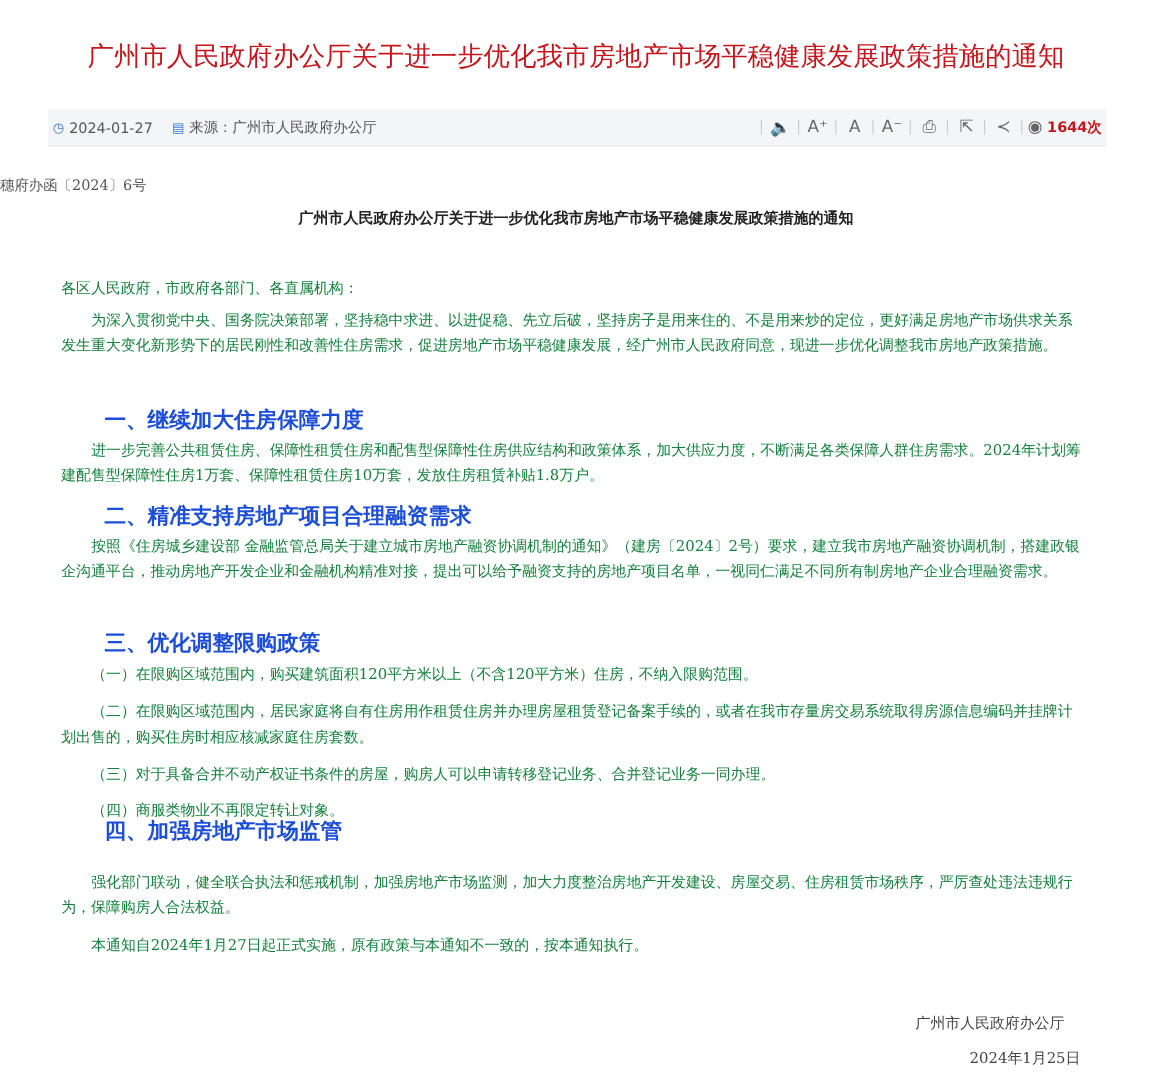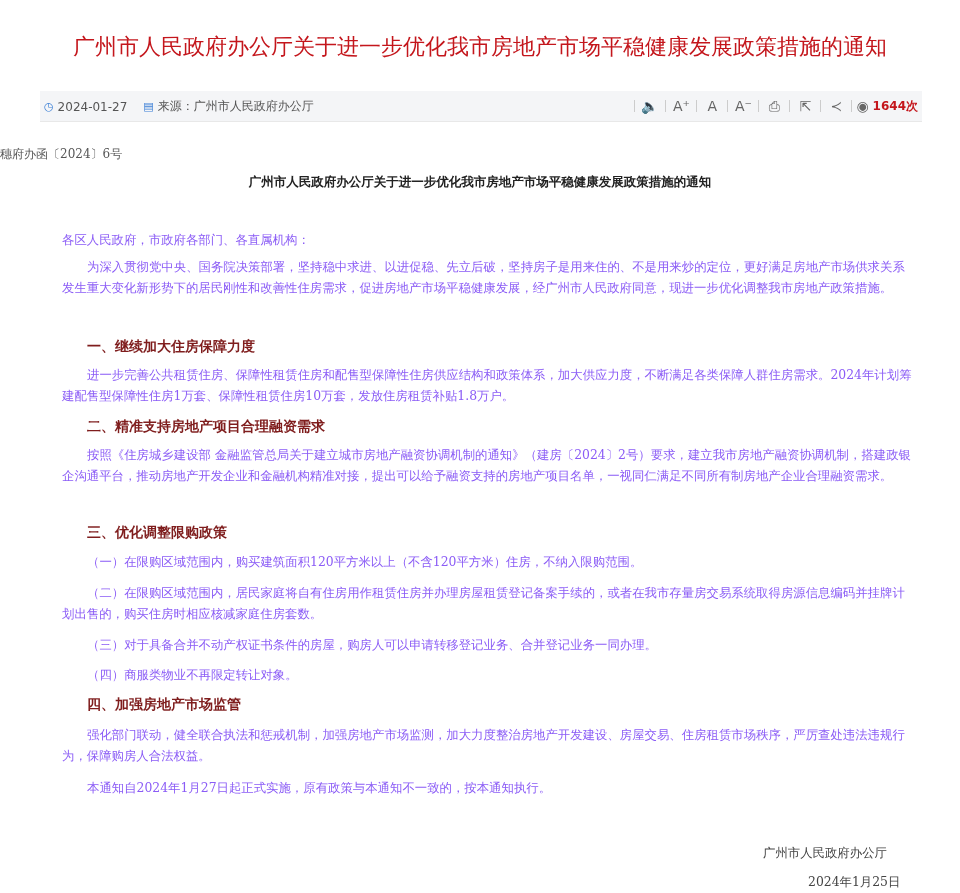--- a/index.html
+++ b/index.html
@@ -9,23 +9,23 @@
   .meta-left { position:absolute; left:4px; top:7px; display:flex; align-items:center; }
   .meta-left .ico { color:#3b7fd6; font-size:11px; margin-right:4px; }
   .meta-left .date { margin-right:16px; }
   .meta-right { position:absolute; right:4px; top:5px; display:flex; align-items:center; }
   .tool { display:inline-flex; align-items:center; justify-content:center; width:22px; height:20px; color:#666; font-size:14px; cursor:pointer; }
   .sep { width:1px; height:12px; background:#ccc; margin:0 4px; }
   .views { color:#c4161c; font-size:12px; margin-left:4px;font-weight:bold; }
   .eye { color:#666; font-size:14px; }
   .docno { position:absolute; left:0; width:960px; top:146px; font-size:12px; color:#555; }
   .subtitle { position:absolute; left:0; width:960px; top:174px; text-align:center; font-size:12.5px; font-weight:bold; color:#222; }
-  .p { position:absolute; left:62px; width:850px; font-size:12.4px; line-height:21px; color:#8b5cf6; }
+  .p { position:absolute; left:51px; width:850px; font-size:12.4px; line-height:21px; color:#15803d; }
   .ind { text-indent:25px; }
-  .h { position:absolute; left:87px; font-size:14px; font-weight:bold; color:#7f1d1d; }
+  .h { position:absolute; left:87px; font-size:18px; font-weight:bold; color:#1d4ed8; }
   .right { position:absolute; font-size:12.4px; color:#444; }
 </style>
 </head>
 <body>
 
 <div class="title">广州市人民政府办公厅关于进一步优化我市房地产市场平稳健康发展政策措施的通知</div>
 
 <div class="metabar">
   <div class="meta-left">
     <span class="ico">◷</span>
@@ -66,19 +66,19 @@
 
 <div class="h" style="top:418px;">二、精准支持房地产项目合理融资需求</div>
 <div class="p ind" style="top:444px;">按照《住房城乡建设部 金融监管总局关于建立城市房地产融资协调机制的通知》（建房〔2024〕2号）要求，建立我市房地产融资协调机制，搭建政银企沟通平台，推动房地产开发企业和金融机构精准对接，提出可以给予融资支持的房地产项目名单，一视同仁满足不同所有制房地产企业合理融资需求。</div>
 
 <div class="h" style="top:524px;">三、优化调整限购政策</div>
 <div class="p ind" style="top:551px;">（一）在限购区域范围内，购买建筑面积120平方米以上（不含120平方米）住房，不纳入限购范围。</div>
 <div class="p ind" style="top:582px;">（二）在限购区域范围内，居民家庭将自有住房用作租赁住房并办理房屋租赁登记备案手续的，或者在我市存量房交易系统取得房源信息编码并挂牌计划出售的，购买住房时相应核减家庭住房套数。</div>
 <div class="p ind" style="top:634px;">（三）对于具备合并不动产权证书条件的房屋，购房人可以申请转移登记业务、合并登记业务一同办理。</div>
 <div class="p ind" style="top:664px;">（四）商服类物业不再限定转让对象。</div>
 
-<div class="h" style="top:696px;text-align:right;">四、加强房地产市场监管</div>
+<div class="h" style="top:680px;text-align:right;">四、加强房地产市场监管</div>
 <div class="p ind" style="top:724px;">强化部门联动，健全联合执法和惩戒机制，加强房地产市场监测，加大力度整治房地产开发建设、房屋交易、住房租赁市场秩序，严厉查处违法违规行为，保障购房人合法权益。</div>
 
 <div class="p ind" style="top:777px;">本通知自2024年1月27日起正式实施，原有政策与本通知不一致的，按本通知执行。</div>
 
 <div class="right" style="top:845px; left:763px;">广州市人民政府办公厅</div>
 <div class="right" style="top:874px; left:808px;">2024年1月25日</div>
 
 </body></html>

